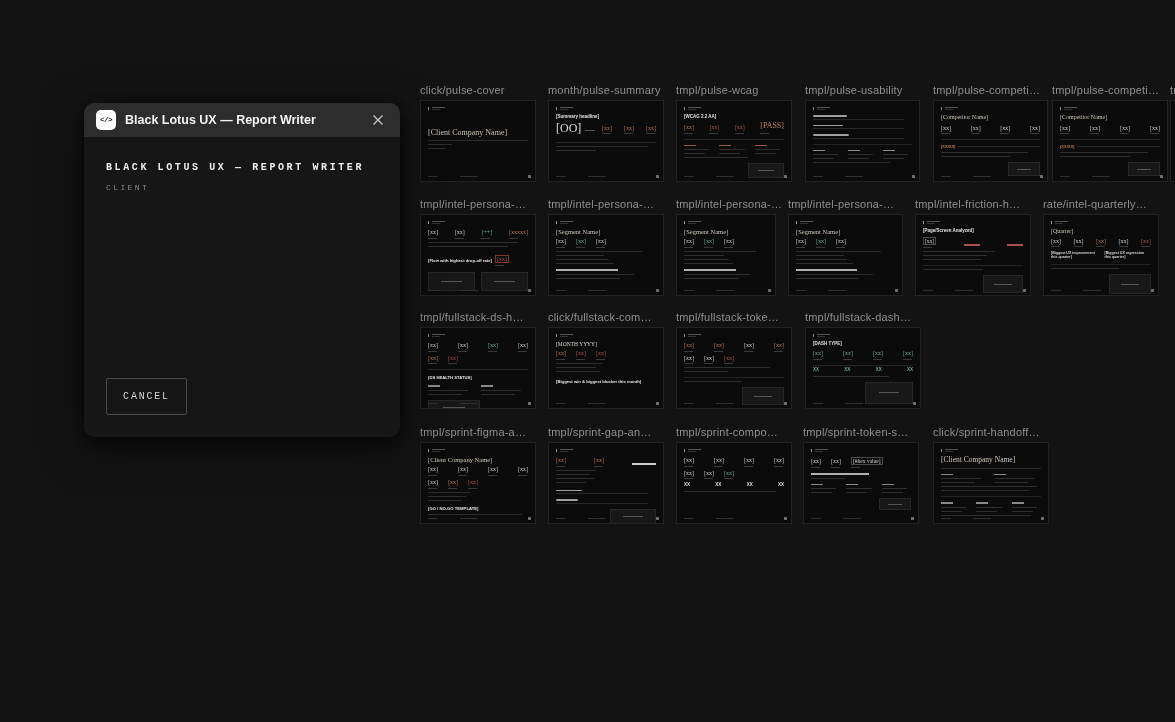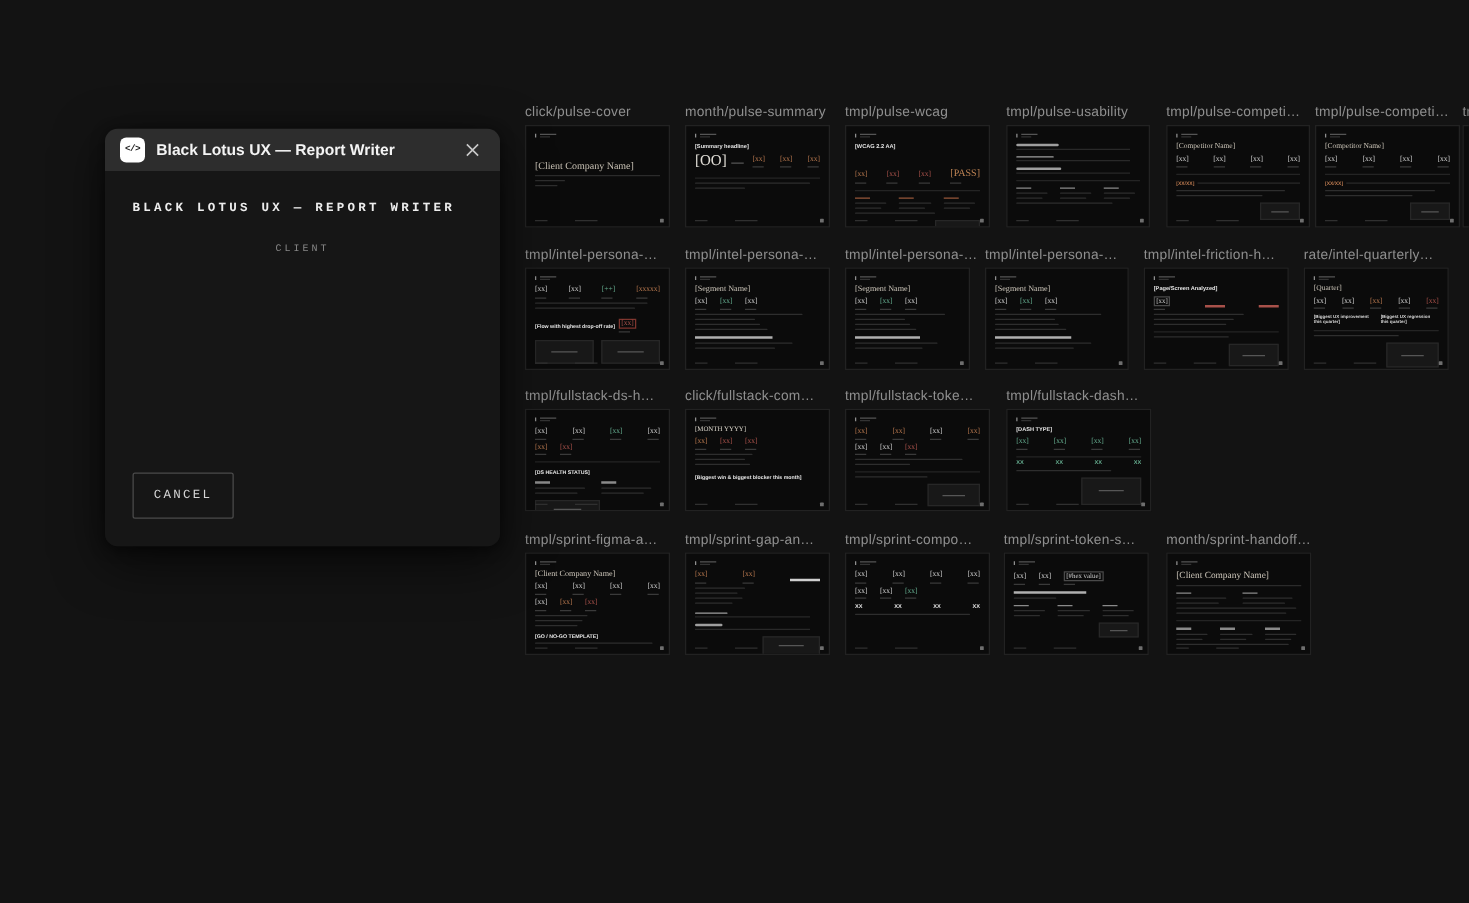--- a/index.html
+++ b/index.html
@@ -45,21 +45,21 @@
     justify-content:center;font-family:"Liberation Mono","DejaVu Sans Mono",monospace;font-weight:bold;
     font-size:7.5px;color:#1b1b1b;letter-spacing:-.5px;flex:0 0 auto;}
   .win-title{font-size:12.5px;font-weight:bold;color:#f4f4f4;}
   .close-btn{margin-left:auto;width:20px;height:20px;display:flex;align-items:center;justify-content:center;cursor:default;}
   .plugin-body{background:#161616;border-radius:0 0 10px 10px;height:300px;box-sizing:border-box;
     padding:25px 22px 22px;display:flex;flex-direction:column;}
   .p-heading{font-family:"Liberation Mono","DejaVu Sans Mono",monospace;font-size:10px;font-weight:bold;
     letter-spacing:2.6px;color:#ededed;}
   .p-sub{font-size:13px;color:#b9b9b9;margin-top:10px;}
   .p-label{font-family:"Liberation Mono","DejaVu Sans Mono",monospace;font-size:8px;letter-spacing:2.4px;
-    color:#888;margin-top:22px;text-align:center;}
+    color:#888;margin-top:10px;}
   .p-select{margin-top:8px;height:36px;background:#1c1c1c;border:1px solid #3e3e3e;border-radius:2px;
     display:flex;align-items:center;padding:0 13px 0 16px;cursor:default;}
   .p-select .val{font-size:13px;color:#f1f1f1;}
   .p-select svg{margin-left:auto;}
   .btn-row{margin-top:auto;display:flex;gap:10px;}
   .btn-populate{width:180px;height:37px;background:#dad8d2;border:none;border-radius:2px;color:#191919;
     font-family:"Liberation Mono","DejaVu Sans Mono",monospace;font-size:10px;font-weight:bold;
     letter-spacing:2px;cursor:default;}
   .btn-cancel{width:81px;height:37px;background:transparent;border:1px solid #4b4b4b;border-radius:2px;
     color:#d5d5d5;font-family:"Liberation Mono","DejaVu Sans Mono",monospace;font-size:10px;
@@ -126,21 +126,21 @@
       </div>
       <div class="m-corner"></div>
     </div>
     <div class="frame-label" style="left: 676px; top: 84px;">tmpl/pulse-wcag</div>
     <div class="thumb" style="left: 676px; top: 100px; width: 116px; height: 82px;">
       <div class="m-accent">
         <div class="a1"></div>
         <div class="a2"></div>
       </div>
       <div style="font-family: &quot;Liberation Sans&quot;, sans-serif; font-size: 4.5px; color: rgb(227, 227, 227); margin-top: 3px; line-height: 1.15; font-weight: bold;">[WCAG 2.2 AA]</div>
-      <div class="m-chips" style="margin-top: 16px;">
+      <div class="m-chips" style="margin-top: 3px;">
         <div class="m-chip">
           <span style="font-family: &quot;Liberation Serif&quot;, &quot;DejaVu Serif&quot;, serif; font-size: 6px; color: rgb(181, 118, 77); line-height: 1.1;">[xx]</span>
           <div class="m-cap"></div>
         </div>
         <div class="m-chip">
           <span style="font-family: &quot;Liberation Serif&quot;, &quot;DejaVu Serif&quot;, serif; font-size: 6px; color: rgb(168, 81, 74); line-height: 1.1;">[xx]</span>
           <div class="m-cap"></div>
         </div>
         <div class="m-chip">
           <span style="font-family: &quot;Liberation Serif&quot;, &quot;DejaVu Serif&quot;, serif; font-size: 6px; color: rgb(168, 81, 74); line-height: 1.1;">[xx]</span>
@@ -974,21 +974,21 @@
       </div>
       <div class="m-btn" style="width: 30%; height: 10px; margin-top: 5px; margin-left: auto;">
         <div class="bl"></div>
       </div>
       <div class="m-foot">
         <div class="f1"></div>
         <div class="f2"></div>
       </div>
       <div class="m-corner"></div>
     </div>
-    <div class="frame-label" style="left: 933px; top: 426px;">month/sprint-handoff…</div>
+    <div class="frame-label" style="left: 933px; top: 426px;">click/sprint-handoff…</div>
     <div class="thumb" style="left: 933px; top: 442px; width: 116px; height: 82px;">
       <div class="m-accent">
         <div class="a1"></div>
         <div class="a2"></div>
       </div>
       <div style="font-family: &quot;Liberation Serif&quot;, &quot;DejaVu Serif&quot;, serif; font-size: 7.5px; color: rgb(205, 198, 186); margin-top: 4px; line-height: 1.15; border-bottom: 1px solid rgb(43, 43, 43); padding-bottom: 3px;">[Client Company Name]</div>
       <div class="m-cols">
         <div class="m-col">
           <div class="m-colh" style="background: rgb(138, 138, 138);"></div>
           <div class="m-line" style="width: 86%;"></div>

